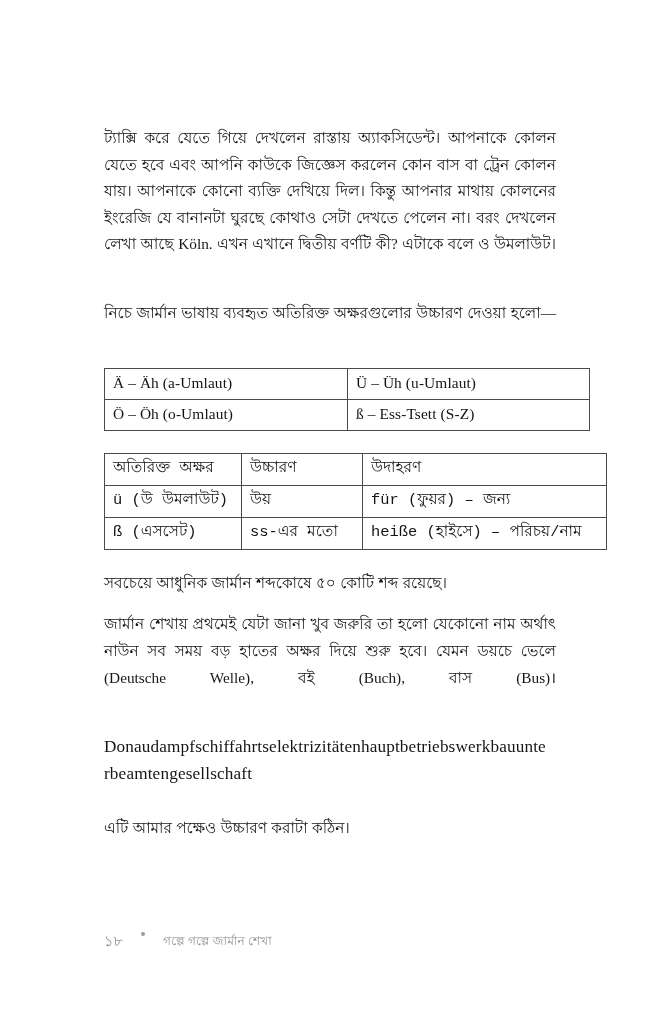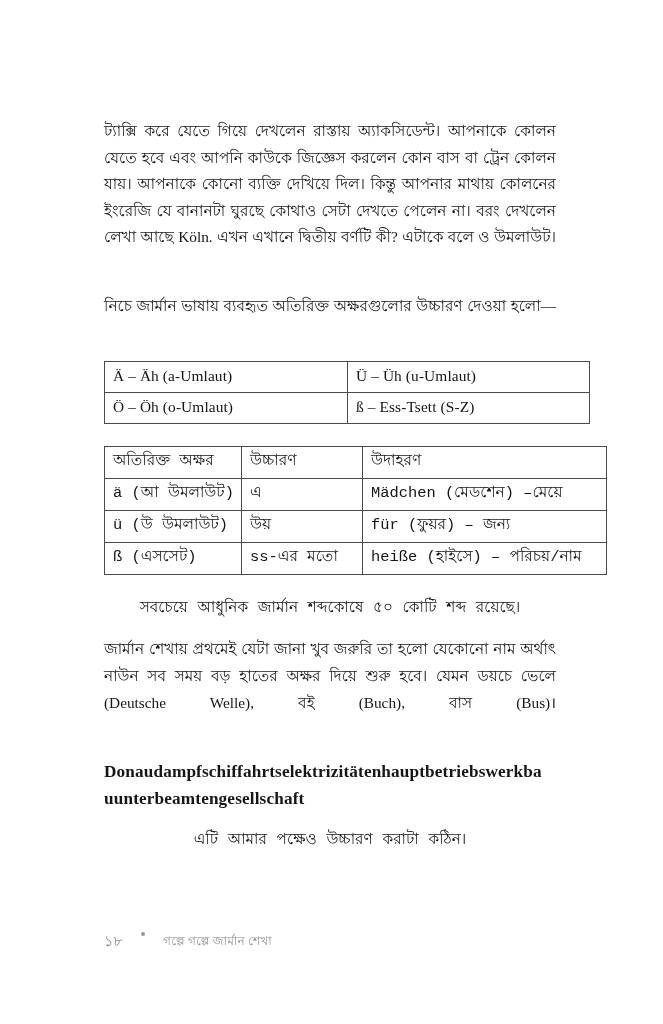--- a/index.html
+++ b/index.html
@@ -31,31 +31,31 @@
     width: 452px;
   }
 
   
   .para {
     font-family: "Liberation Serif", "DejaVu Serif", serif;
     font-size: 15.3px;
     line-height: 26.6px;
     text-align: justify;
     text-justify: inter-word;
-    margin: 6px 0 15px 0;
+    margin: 13px 0 15px 0;
     color: #161616;
     word-spacing: 0.5px;
   }
   .para:after {
     content: "";
     display: inline-block;
     width: 100%;
   }
   .para.noj:after { display: none; }
-  .para.noj { text-align: center; font-family: Liberation Mono, monospace; }
+  .para.noj { text-align: left; }
 
   
   .tbl {
     border-collapse: collapse;
     width: 451px;
     margin: 0;
     table-layout: fixed;
   }
   .tbl td, .tbl th {
     border: 1px solid #4a4a4a;
@@ -86,25 +86,24 @@
   #pron-table .col-a { width: 120px; }
   #pron-table .col-b { width: 104px; }
   #pron-table .col-c { width: 227px; }
 
   
   .longword {
     font-family: "Liberation Serif", "DejaVu Serif", serif;
     font-size: 17.2px;
     line-height: 27px;
     letter-spacing: 0.15px;
-    margin: 0 0 15px 0;
+    margin: 0 0 28px 0;
     color: #161616;
     word-break: break-all;
     width: 445px;
-    font-weight: bold;
   }
 
   
   .footer {
     position: absolute;
     left: 104px;
     top: 932px;
     width: 452px;
     font-size: 13.2px;
     line-height: 18px;
@@ -150,25 +149,20 @@
     <table class="tbl" id="pron-table">
       <thead>
         <tr>
           <th class="col-a">অতিরিক্ত অক্ষর</th>
           <th class="col-b">উচ্চারণ</th>
           <th class="col-c">উদাহরণ</th>
         </tr>
       </thead>
       <tbody>
         <tr>
-          <td class="col-a">ä (আ উমলাউট)</td>
-          <td class="col-b">এ</td>
-          <td class="col-c">Mädchen (মেডশেন) –মেয়ে</td>
-        </tr>
-        <tr>
           <td class="col-a">ü (উ উমলাউট)</td>
           <td class="col-b">উয়</td>
           <td class="col-c">für (ফুয়র) – জন্য</td>
         </tr>
         <tr>
           <td class="col-a">ß (এসসেট)</td>
           <td class="col-b">ss-এর মতো</td>
           <td class="col-c">heiße (হাইসে) – পরিচয়/নাম</td>
         </tr>
       </tbody>

